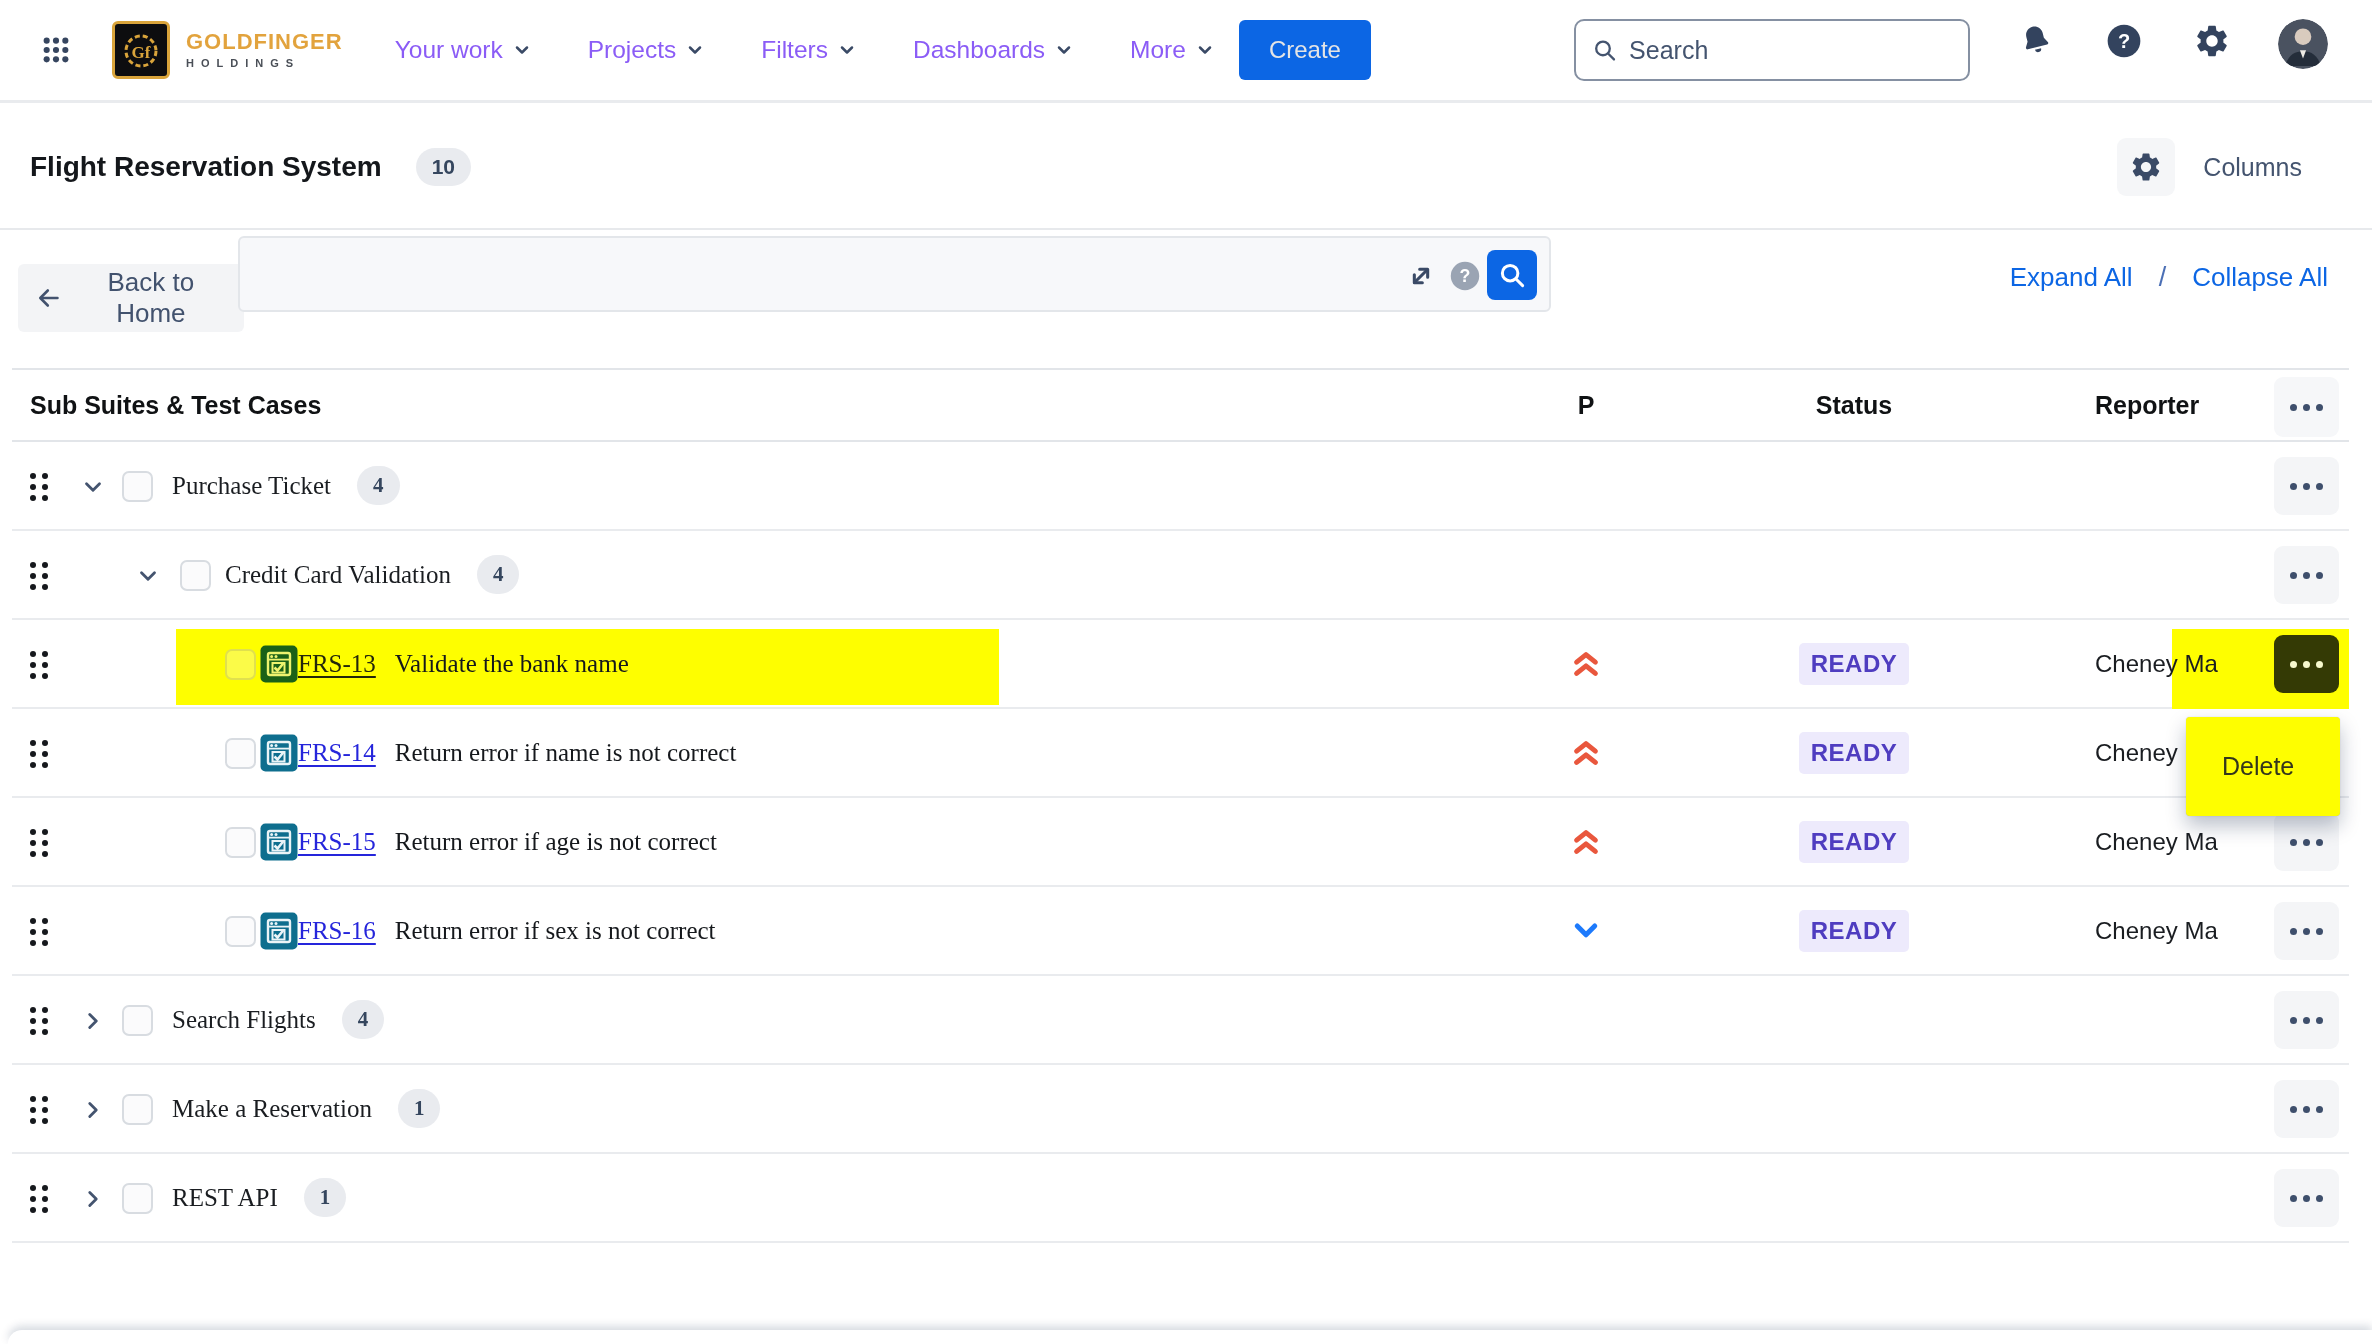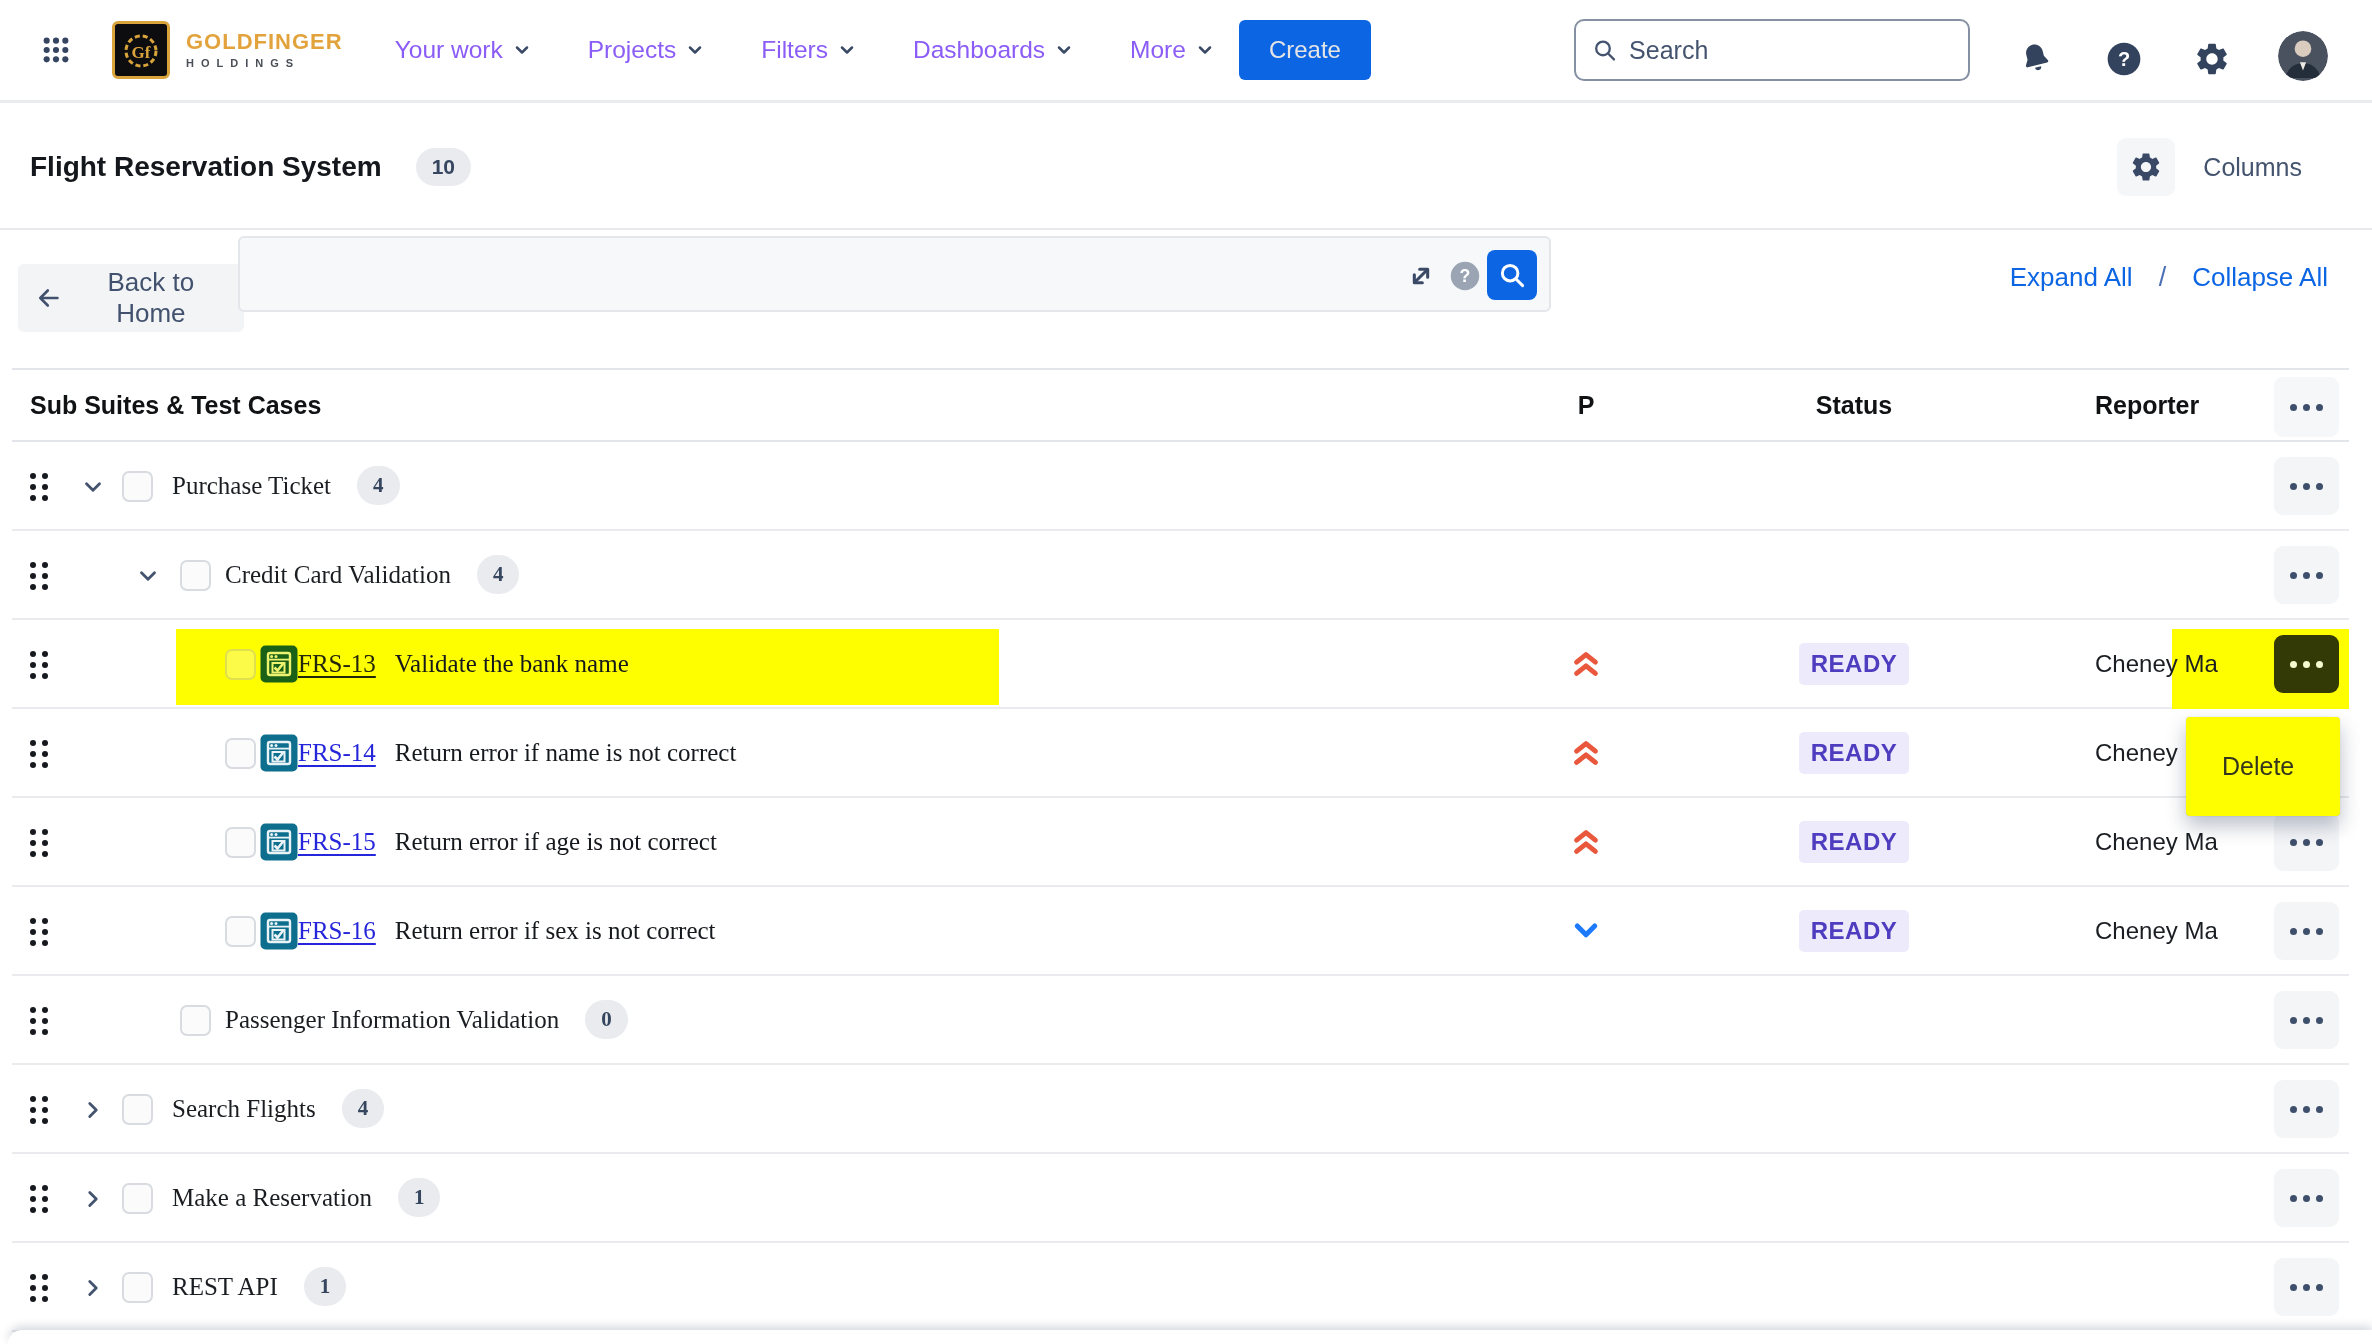--- a/index.html
+++ b/index.html
@@ -20,21 +20,21 @@
   .brand { display:flex; align-items:center; gap:16px; margin-left:34px; text-decoration:none; }
   .brand-mark { width:58px; height:58px; background:#0D0D0F; border:3px solid #D9A43B; border-radius:6px;
     display:flex; align-items:center; justify-content:center; }
   .brand-text { display:flex; flex-direction:column; line-height:1; }
   .brand-name { color:#E2A33D; font-weight:bold; font-size:22px; letter-spacing:1px; }
   .brand-sub { color:#4a4f57; font-size:11px; letter-spacing:7px; margin-top:5px; font-weight:bold; }
   .nav-menus { display:flex; align-items:center; gap:56px; margin-left:52px; }
   .nav-item { display:flex; align-items:center; gap:9px; font-size:24.5px; font-weight:500; color:#8b5cf6; }
   .create-btn { margin-left:24px; background:var(--accent); color:#e5e5e5; font-size:24px; font-weight:500;
     padding:16px 30px; border-radius:6px; }
-  .nav-right { display:flex; align-items:flex-end; gap:44px; margin-left:auto; }
+  .nav-right { display:flex; align-items:flex-start; gap:44px; margin-left:auto; }
   .nav-search { width:396px; height:62px; border:2.5px solid #8590A2; border-radius:10px;
     display:flex; align-items:center; padding:0 16px; gap:12px; color:#44546F; }
   .nav-search input { border:none; outline:none; font-size:25px; color:#44546F; width:100%;
     background:transparent; font-family:inherit; }
   .nav-search input::placeholder { color:#44546F; opacity:1; }
   .nav-icon-btn { width:44px; height:44px; display:flex; align-items:center; justify-content:center; }
   .avatar-btn { width:50px; height:50px; border-radius:50%; overflow:hidden; padding:0; }
 
   
   .page-header { position:absolute; top:106px; left:0; right:0; height:124px; border-bottom:2px solid #E7E9EC; }
@@ -493,40 +493,20 @@
       </div>
       <div class="row">
         <span class="handle">
           <i></i>
           <i></i>
           <i></i>
           <i></i>
           <i></i>
           <i></i>
         </span>
-        <span class="cb lv1"></span>
-        <div class="rowlabel lv1">
-          <span class="suite-name">Passenger Information Validation</span>
-          <span class="count-badge">0</span>
-        </div>
-        <button class="dots-btn">
-          <span class="dot"></span>
-          <span class="dot"></span>
-          <span class="dot"></span>
-        </button>
-      </div>
-      <div class="row">
-        <span class="handle">
-          <i></i>
-          <i></i>
-          <i></i>
-          <i></i>
-          <i></i>
-          <i></i>
-        </span>
         <span class="chev lv0"><svg width="26" height="26" viewBox="0 0 24 24" fill="none" stroke="#44546F" stroke-width="2.6" stroke-linecap="round" stroke-linejoin="round">
             <polyline points="9,6 15,12 9,18"></polyline>
           </svg></span>
         <span class="cb lv0"></span>
         <div class="rowlabel lv0">
           <span class="suite-name">Search Flights</span>
           <span class="count-badge">4</span>
         </div>
         <button class="dots-btn">
           <span class="dot"></span>

